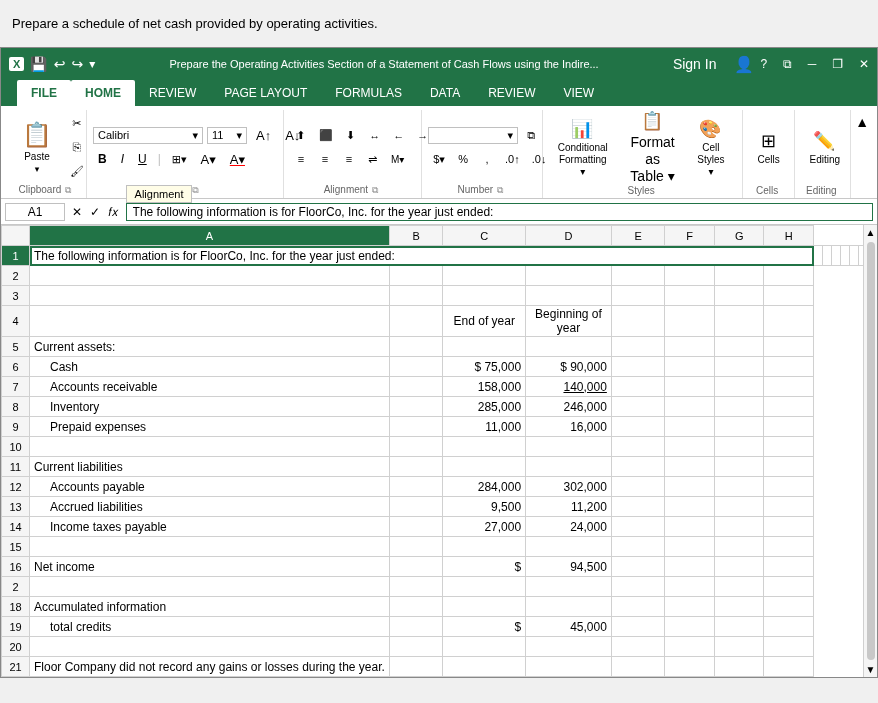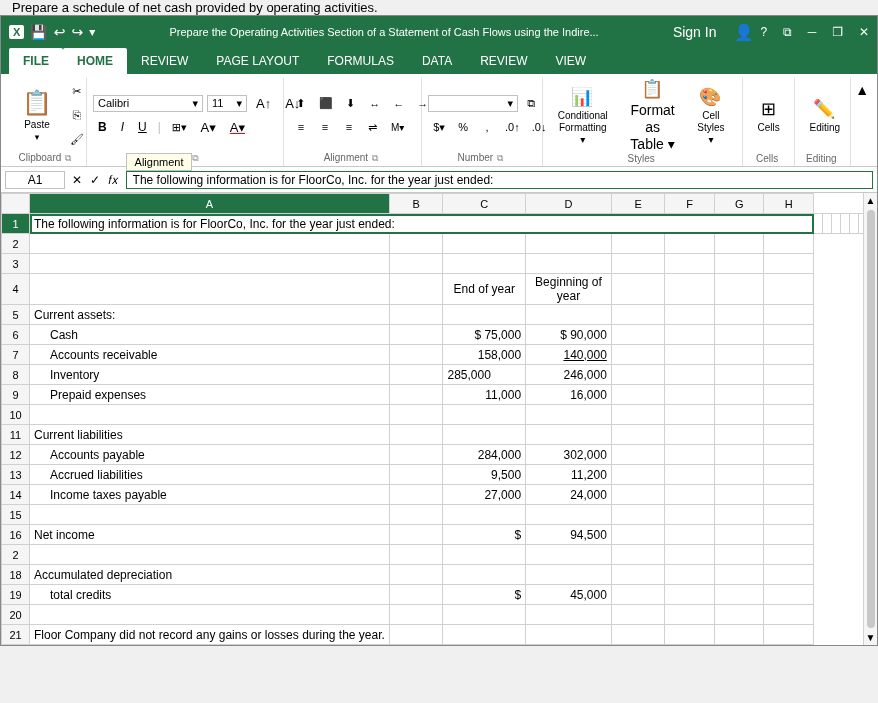--- a/index.html
+++ b/index.html
@@ -1,19 +1,19 @@
 <!DOCTYPE html>
 <html><head>
   <meta charset="utf-8">
   <style>
     * { box-sizing: border-box; margin: 0; padding: 0; }
     body { font-family: 'Segoe UI', Arial, sans-serif; font-size: 12px; background: #f0f0f0; }
 
     .top-instruction {
-      padding: 0 12px;
+      padding: 16px 12px;
       font-size: 13px;
       color: #000;
       background: #f0f0f0;
     }
 
     .excel-window {
       border: 1px solid #888;
       background: #fff;
       width: 878px;
       margin: 0;
@@ -55,21 +55,21 @@
     .title-bar .sign-in {
       font-size: 14px;
       margin-right: 12px;
     }
 
     
     .ribbon-tabs {
       background: #217346;
       display: flex;
       align-items: flex-end;
-      padding: 0 8px;
+      padding: 0 16px;
     }
     .ribbon-tab {
       padding: 6px 14px;
       font-size: 12px;
       color: #fff;
       cursor: pointer;
       border-radius: 2px 2px 0 0;
     }
     .ribbon-tab.active {
       background: #fff;
@@ -564,21 +564,21 @@
             <td style="text-align: right; text-decoration: underline;">140,000</td>
             <td></td>
             <td></td>
             <td></td>
             <td></td>
           </tr>
           <tr>
             <th class="row-header">8</th>
             <td style="padding-left: 20px;">Inventory</td>
             <td></td>
-            <td style="text-align: left;">285,000</td>
+            <td style="text-align: right;">285,000</td>
             <td style="text-align: right;">246,000</td>
             <td></td>
             <td></td>
             <td></td>
             <td></td>
           </tr>
           <tr>
             <th class="row-header">9</th>
             <td style="padding-left: 20px;">Prepaid expenses</td>
             <td></td>
@@ -672,21 +672,21 @@
             <td></td>
             <td style="text-align: right;"></td>
             <td style="text-align: right;"></td>
             <td></td>
             <td></td>
             <td></td>
             <td></td>
           </tr>
           <tr>
             <th class="row-header">18</th>
-            <td>Accumulated depreciation</td>
+            <td>Accumulated information</td>
             <td></td>
             <td style="text-align: right;"></td>
             <td style="text-align: right;"></td>
             <td></td>
             <td></td>
             <td></td>
             <td></td>
           </tr>
           <tr>
             <th class="row-header">19</th>

